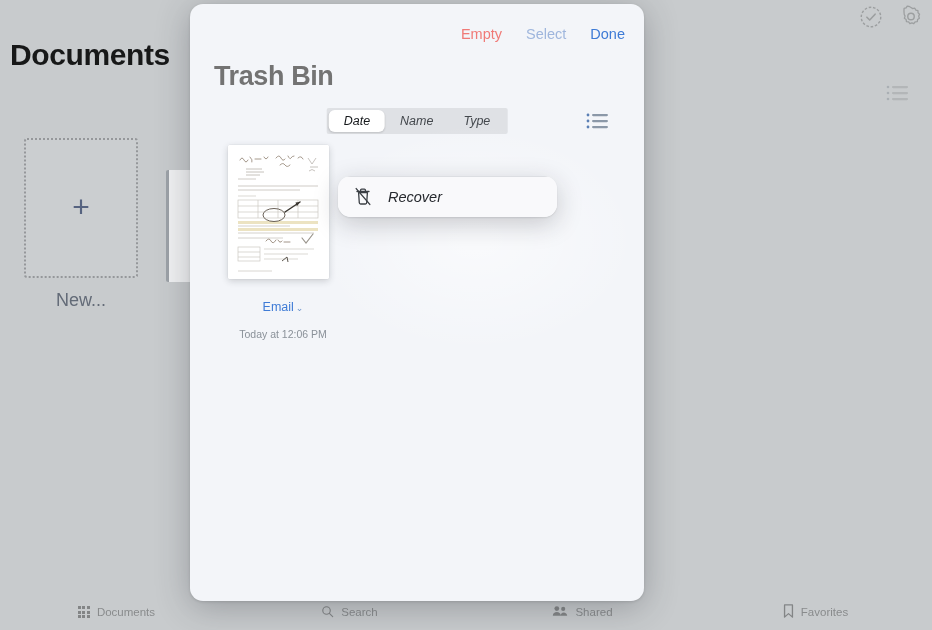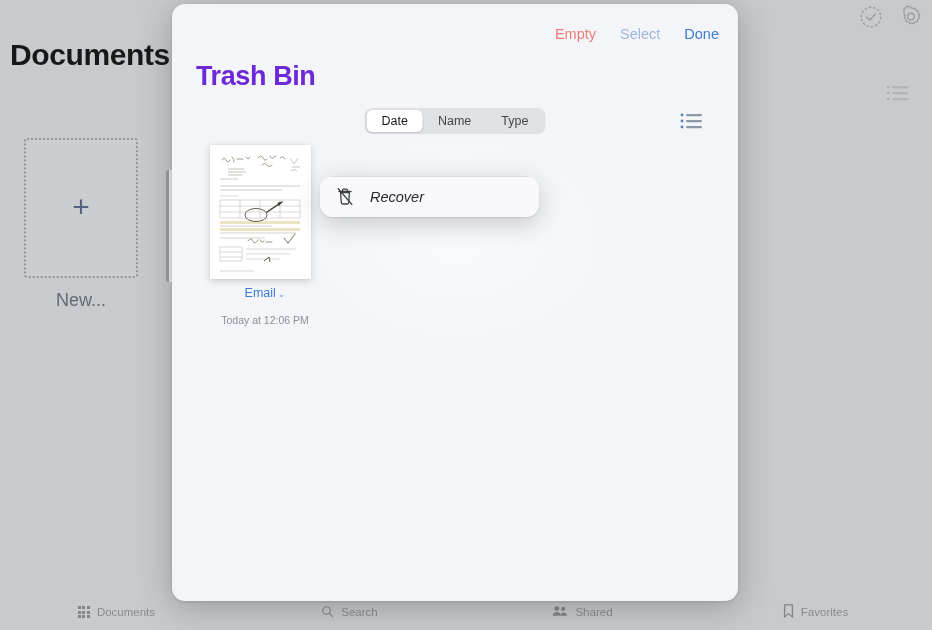--- a/index.html
+++ b/index.html
@@ -126,23 +126,23 @@
     display: grid;
     grid-template-columns: repeat(3, 3px);
     grid-template-rows: repeat(3, 3px);
     gap: 1.5px;
   }
   .grid-icon i { background: #53585d; display: block; }
 
   
   .sheet {
     position: absolute;
-    left: 172px;
+    left: 190px;
     top: 4px;
-    width: 566px;
+    width: 454px;
     height: 597px;
     background: #f3f5f9;
     border-radius: 13px;
     box-shadow: 0 6px 34px rgba(40,44,52,0.30), 0 1px 3px rgba(0,0,0,0.12);
     overflow: hidden;
   }
 
   .sheet-header {
     position: relative;
     height: 56px;
@@ -159,40 +159,41 @@
   .act-empty  { color: #f07a77; }
   .act-select { color: #9fb6dd; }
   .act-done   { color: #3e7bd6; font-weight: normal; }
 
   .sheet-title {
     position: absolute;
     left: 24px;
     top: 57px;
     font-size: 27px;
     font-weight: bold;
-    color: #6d28d9;
+    color: #737373;
     letter-spacing: -0.4px;
   }
 
   
   .seg-row {
     position: absolute;
     left: 0; right: 0;
     top: 104px;
     height: 26px;
   }
   .segmented {
     position: absolute;
     left: 50%;
     transform: translateX(-50%);
     display: flex;
     background: #dfe1e5;
-    border-radius: 8px;
+    border-radius: 2px;
     padding: 2px;
     gap: 0;
+    font-style: italic;
   }
   .seg {
     font-size: 12.5px;
     color: #44484d;
     padding: 4px 15px;
     border-radius: 6px;
     white-space: nowrap;
   }
   .seg.active {
     background: #ffffff;
@@ -218,21 +219,21 @@
   .doc-thumb {
     width: 101px;
     height: 134px;
     background: #ffffff;
     border-radius: 2px;
     box-shadow: 0 2px 7px rgba(40,44,52,0.20), 0 0 0 0.5px rgba(0,0,0,0.05);
     position: relative;
     overflow: hidden;
   }
   .doc-label {
-    margin-top: 7px;
+    margin-top: 21px;
     text-align: center;
     font-size: 12.5px;
     color: #3e7bd6;
     white-space: nowrap;
   }
   .doc-label .chev { font-size: 9px; margin-left: 2px; color: #6d93cc; }
   .doc-date {
     margin-top: 14px;
     text-align: center;
     font-size: 10.5px;

